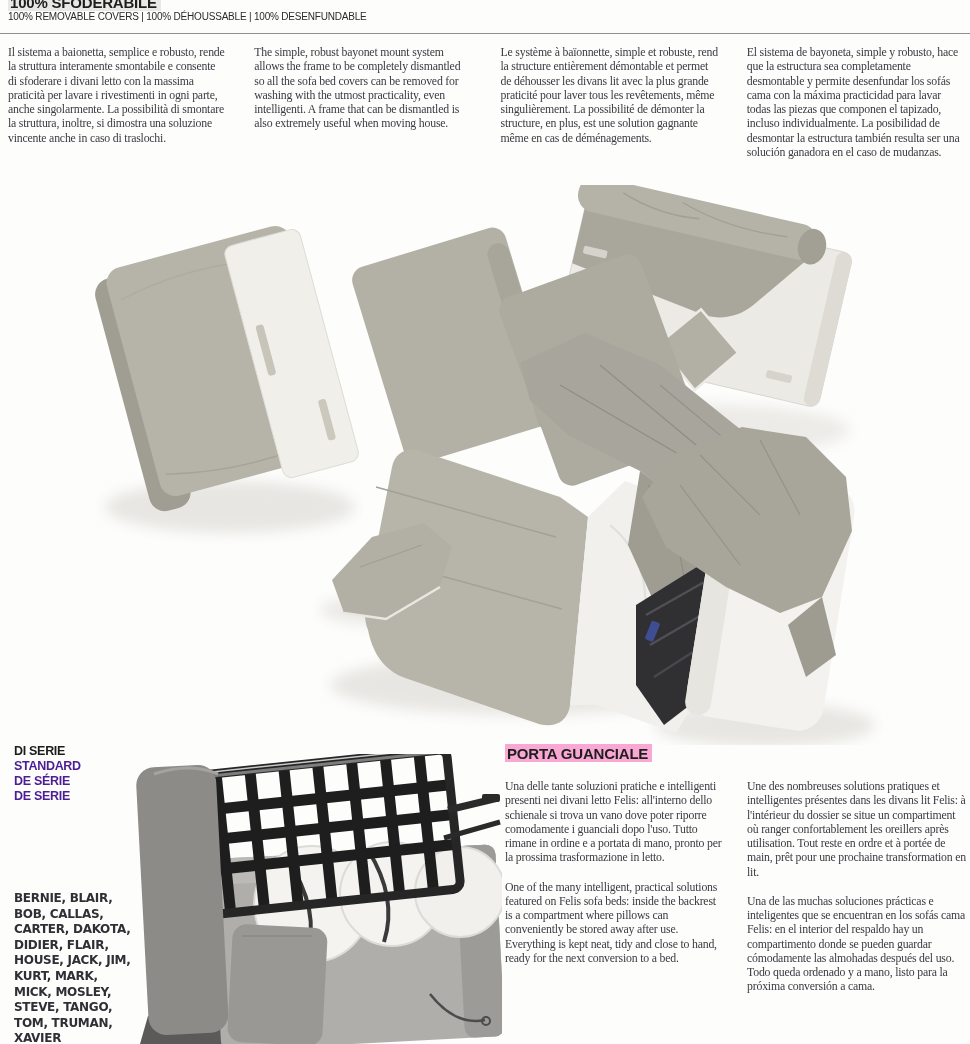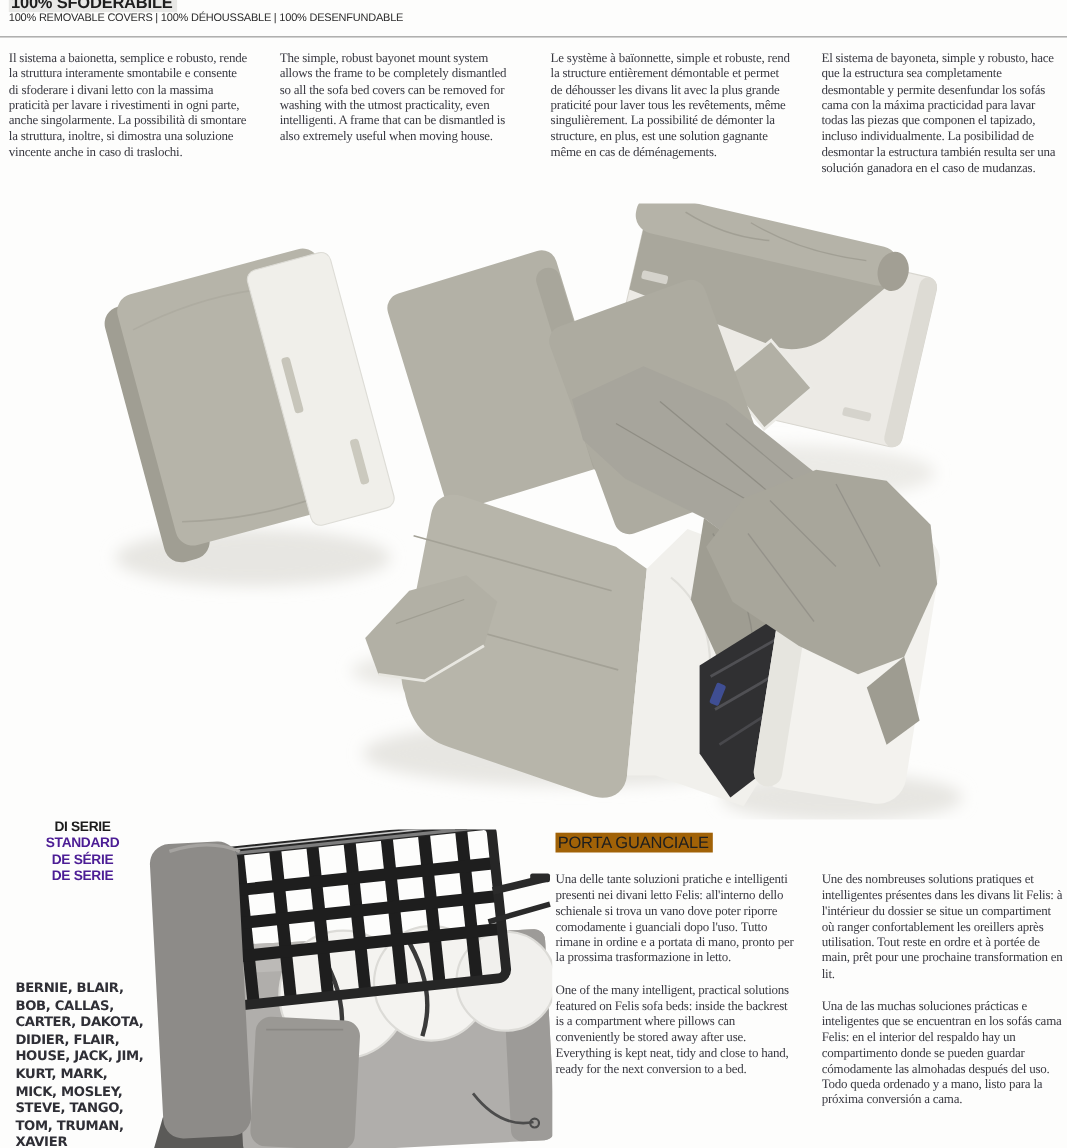--- a/index.html
+++ b/index.html
@@ -24,33 +24,33 @@
   
   .intro{
     position:absolute; left:8px; top:45px; width:957px;
     display:grid; grid-template-columns:repeat(4,1fr); column-gap:28px;
   }
   .para{
     font-family:Liberation Serif, serif; font-size:11.8px; line-height:1.21;
     color:#3a3a42; letter-spacing:-0.2px;
   }
   
-  .standard{ position:absolute; left:14px; top:744px; width:122px;text-align:center; }
+  .standard{ position:absolute; left:14px; top:744px; width:122px; }
   .standard .line{ font-size:12.5px; font-weight:bold; color:#4c1d95; line-height:15px; letter-spacing:-0.3px;}
   .standard .line.first{ font-weight:900; color:#1c1c1c;}
   .models{
     position:absolute; left:14px; top:891px; width:120px;
     font-family:"DejaVu Sans", sans-serif; font-size:12px; font-weight:bold;
     line-height:1.3; color:#2f2f36; letter-spacing:-0.3px;
   }
   
   .pillow{ position:absolute; left:505px; top:744px; width:462px; }
   .pillow-title{
-    display:inline-block; font-size:15px; font-weight:normal; color:#1e1e1e;
-    background:#a16207; padding:1px 4px 0 2px; letter-spacing:-0.2px;margin-top:13px;
+    display:inline-block; font-size:15px; font-weight:bold; color:#1e1e1e;
+    background:#f9a8d4; padding:1px 4px 0 2px; letter-spacing:-0.2px;
   }
   .pillow-sub{ font-size:15.5px; color:#2b2b2b; line-height:1.3; margin-top:3px; width:460px; letter-spacing:-0.2px;}
   .pillow-cols{
     margin-top:16px; display:grid; grid-template-columns:1fr 1fr; column-gap:22px;
   }
   .pillow-cols .para + .para{ margin-top:15px; }
   
   .main-img{ position:absolute; left:0; top:185px; }
   .mech-img{ position:absolute; left:130px; top:754px; }
 </style>

